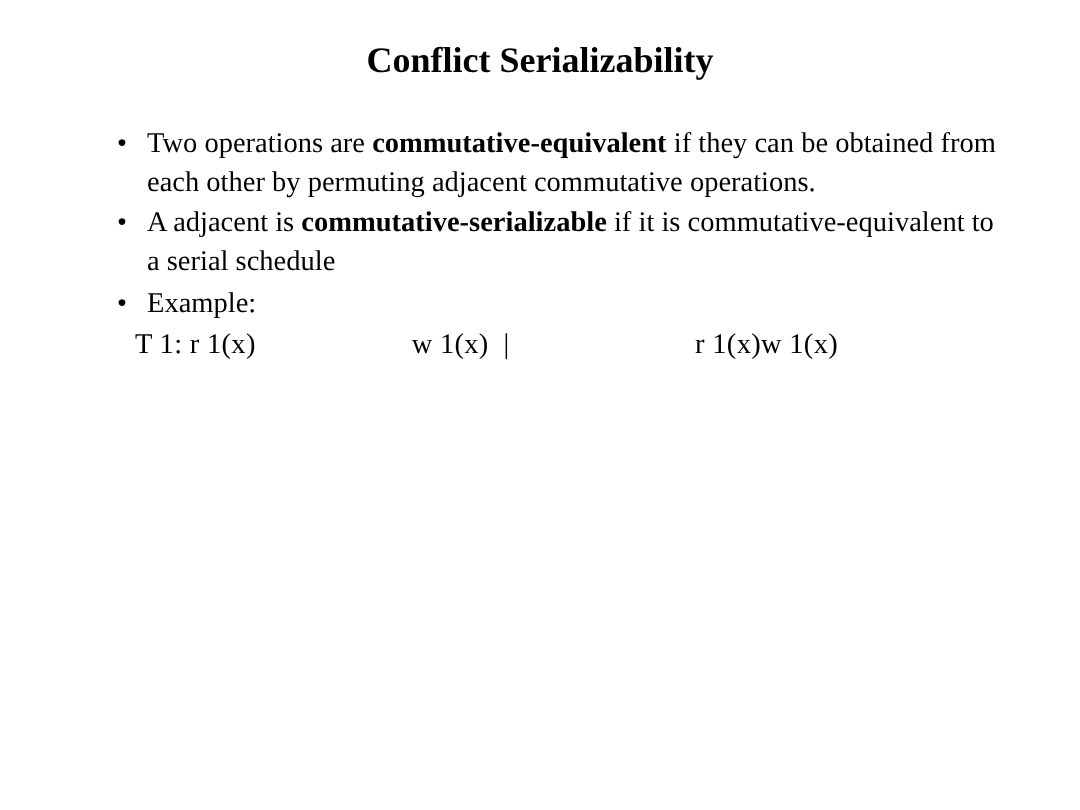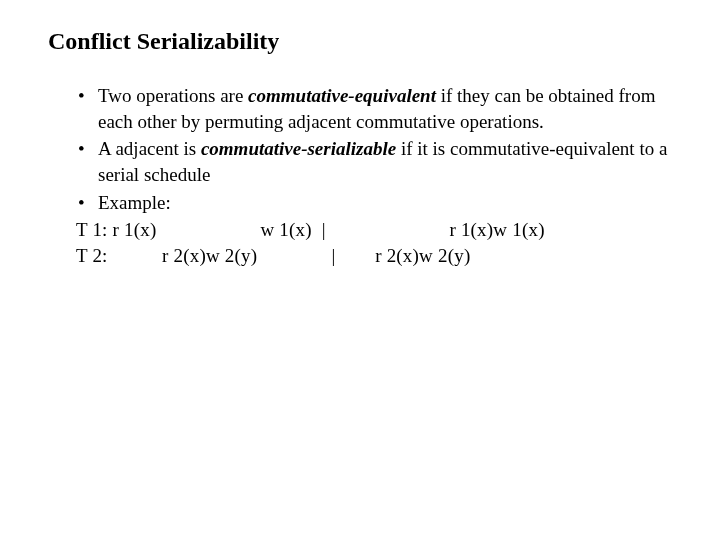--- a/index.html
+++ b/index.html
@@ -5,45 +5,47 @@
     * { margin: 0; padding: 0; box-sizing: border-box; }
     body {
       width: 720px;
       height: 540px;
       background: #ffffff;
       font-family: "Times New Roman", Times, serif;
       color: #000000;
       padding: 28px 48px 0 48px;
     }
     .title {
+      text-align: center;
       font-size: 24px;
       font-weight: bold;
       margin-bottom: 28px;
     }
     .content {
       font-size: 19px;
       line-height: 1.35;
       padding-left: 28px;
     }
     .bullet-item {
       display: flex;
       margin-bottom: 2px;
     }
     .bullet-marker {
       flex: 0 0 22px;
       padding-left: 2px;
     }
     .bullet-text {
       flex: 1;
     }
-    .bold { font-weight: bold; font-style: italic; }
+    .bold { font-weight: bold; }
     .example-line {
       white-space: pre;
       font-family: "Times New Roman", Times, serif;
       letter-spacing: 0.2px;
+      margin-left: 14px;
     }
   </style>
 </head>
 <body>
 
 <div class="title">Conflict Serializability</div>
 
 <div class="content">
 
   <div class="bullet-item">
@@ -59,15 +61,14 @@
       <span>A adjacent is </span><span class="bold">commutative-serializable</span><span> if it is commutative-equivalent to a serial schedule</span>
     </div>
   </div>
 
   <div class="bullet-item">
     <div class="bullet-marker">•</div>
     <div class="bullet-text">Example:</div>
   </div>
 
   <div class="example-line">T 1: r 1(x)                     w 1(x)  |                         r 1(x)w 1(x)</div>
-  <div class="example-line">T 2:           r 2(x)w 2(y)               |        r 2(x)w 2(y)</div>
 
 </div>
 
 </body></html>

